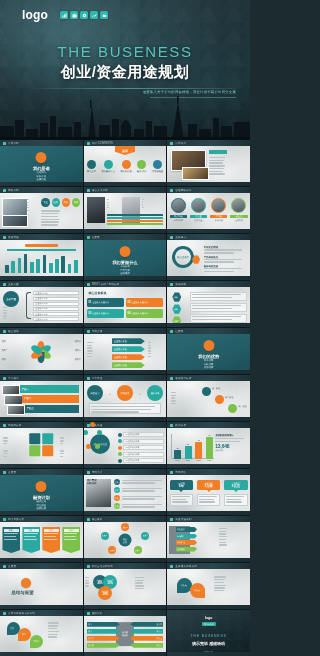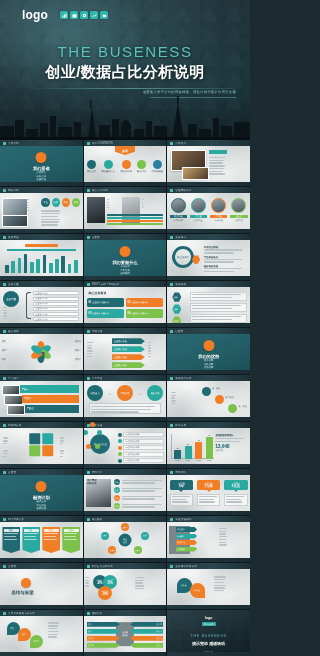--- a/index.html
+++ b/index.html
@@ -130,21 +130,21 @@
               <ellipse cx="5" cy="6" rx="4" ry="2.2" fill="#fff"></ellipse>
               <circle cx="3.6" cy="4.6" r="1.7" fill="#fff"></circle>
               <circle cx="6.3" cy="4.8" r="1.5" fill="#fff"></circle>
             </svg>
         </div>
       </div>
     </div>
 
     <div class="hero-center">
       <div class="hero-en">THE BUSENESS</div>
-      <div class="hero-cn">创业/数据占比分析说明</div>
+      <div class="hero-cn">创业/资金用途规划</div>
     </div>
     <div class="hero-rule"></div>
     <div class="hero-sub">这里输入关于公司的简要概述，商业计划书或公司简介文案</div>
     <div class="hero-rule2"></div>
 
     <div class="skyline">
       <svg viewBox="0 0 250 44" preserveAspectRatio="none">
         <g fill="#0b1519">
           <rect x="0" y="30" width="14" height="14"></rect>
             <rect x="15" y="24" width="9" height="20"></rect>

